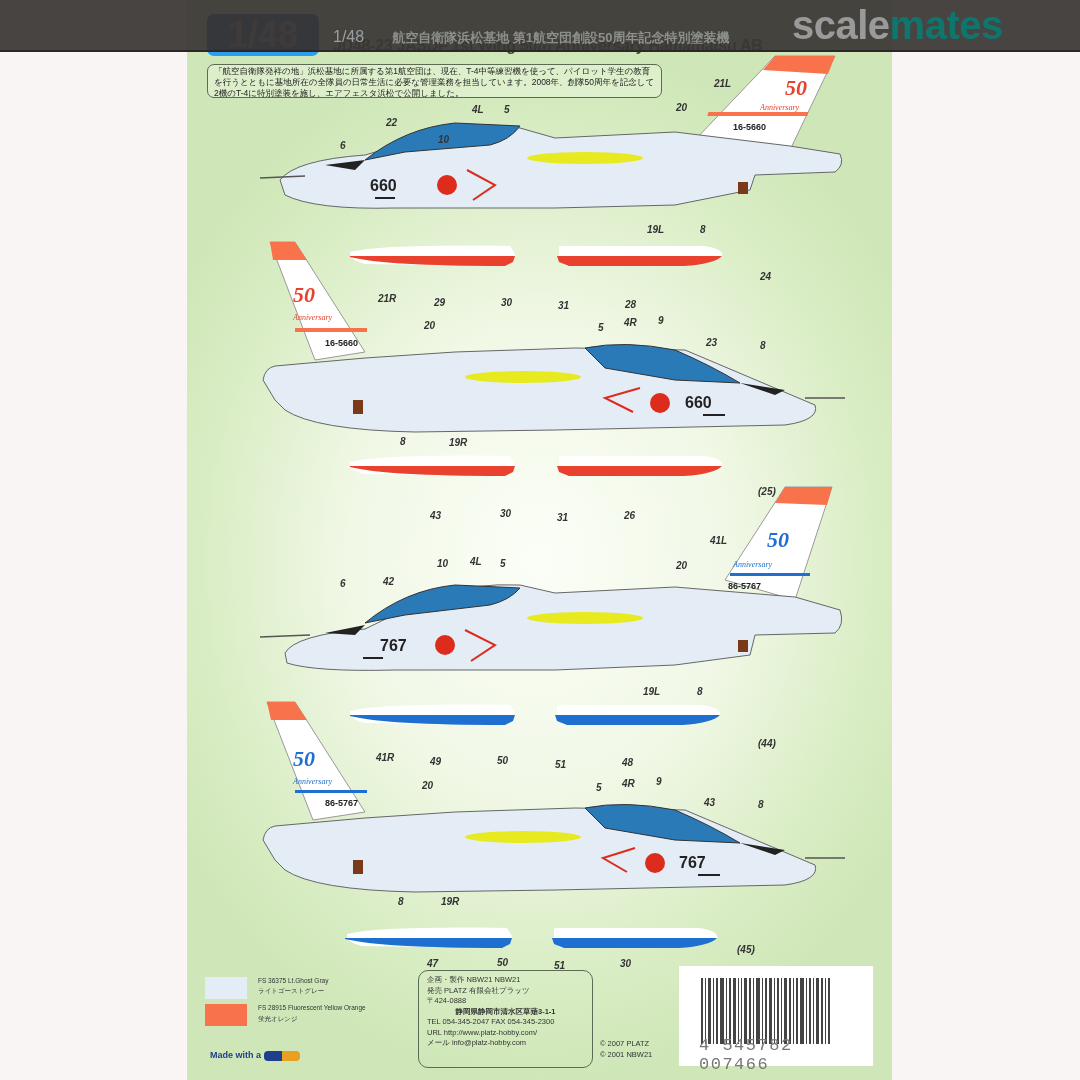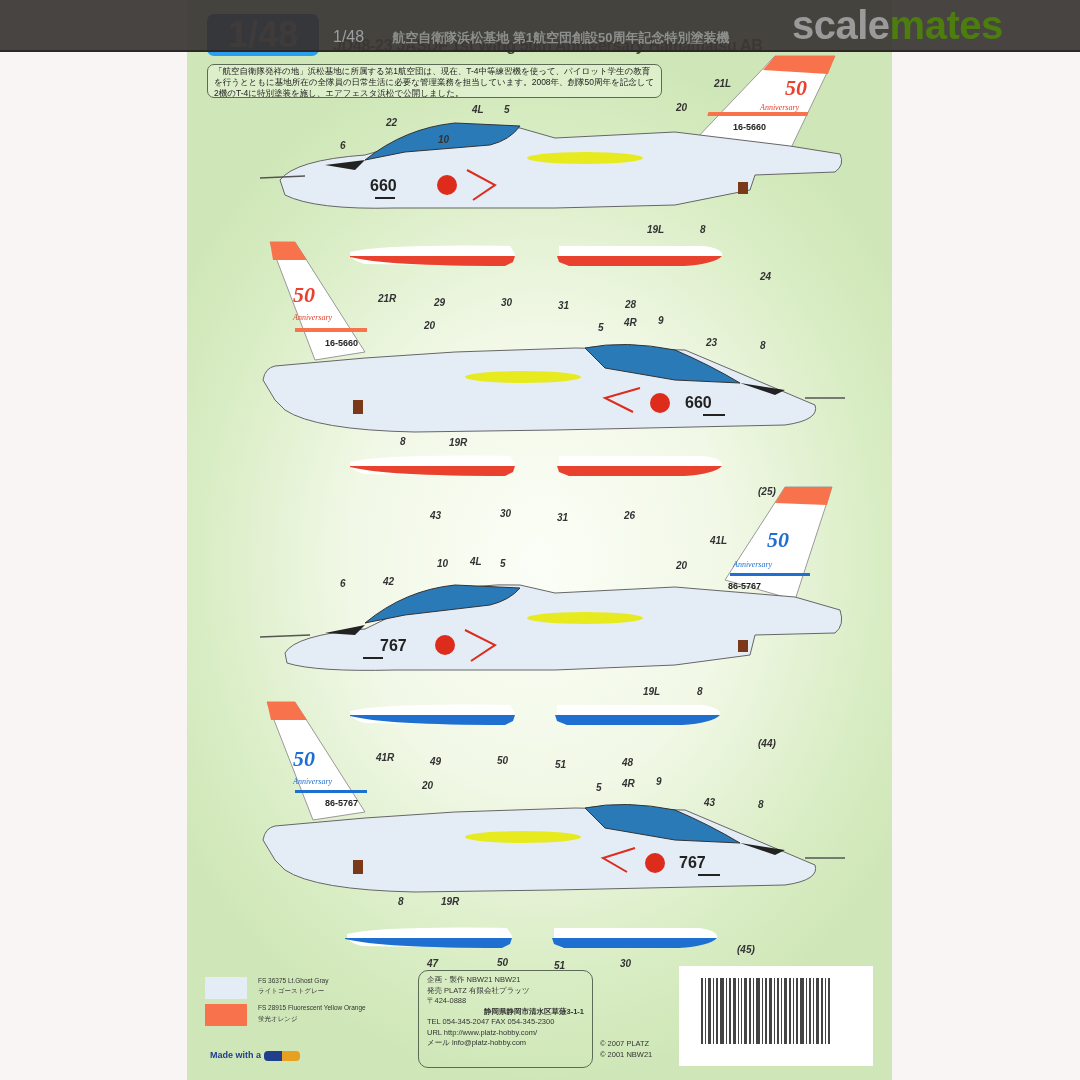--- a/index.html
+++ b/index.html
@@ -3,21 +3,21 @@
 <meta charset="utf-8">
 <style>
   html,body{margin:0;padding:0;}
   body{width:1080px;height:1080px;position:relative;overflow:hidden;background:#f8f5f4;font-family:"Liberation Sans",sans-serif;}
   .sheet{position:absolute;left:187px;top:0;width:705px;height:1080px;
     background:radial-gradient(ellipse 60% 48% at 50% 52%, #fbfef7 0%, #f1f8e6 45%, #d9edc4 80%, #cfe7b8 100%);}
   .topbar{position:absolute;left:0;top:0;width:1080px;height:50px;background:rgba(58,54,52,0.93);z-index:20;}
   .topbar-line{position:absolute;left:0;top:50px;width:1080px;height:2px;background:#2b2827;z-index:20;}
   .sm-logo{position:absolute;left:792px;top:3px;font-weight:bold;font-size:40px;letter-spacing:-0.5px;z-index:21;}
   .sm-logo .a{color:#9a9a9a;}
-  .sm-logo .b{color:#4d7c0f;}
+  .sm-logo .b{color:#0f766e;}
   .scale-badge{position:absolute;left:207px;top:14px;width:112px;height:42px;background:#0a4f8a;border-radius:7px;
     color:#7e8390;font-weight:bold;font-size:36px;line-height:42px;text-align:center;z-index:10;border-bottom:4px solid #2a9ff0;box-sizing:border-box;}
   .hdr1{position:absolute;left:333px;top:16px;color:#9a9ea2;font-size:16px;z-index:22;white-space:nowrap;margin-top:12px;}
   .hdr1 .jp{margin-left:28px;font-weight:bold;color:#8c8f8c;font-size:13px;}
   .hdr2{position:absolute;left:333px;top:37px;color:#3f4a3a;font-size:16px;font-weight:bold;z-index:10;white-space:nowrap;letter-spacing:-0.3px;}
   .intro{position:absolute;left:207px;top:64px;width:455px;height:34px;border:1.5px solid #5b6b55;border-radius:7px;
     font-size:8.5px;line-height:11px;padding:1px 6px;box-sizing:border-box;color:#222;background:rgba(230,243,215,0.6);overflow:hidden;}
   .lbl{position:absolute;font-size:10px;font-style:italic;font-weight:bold;color:#333;white-space:nowrap;}
   svg{position:absolute;overflow:visible;}
   .legend-sw{position:absolute;width:42px;height:22px;}
@@ -231,21 +231,21 @@
 <div class="legend-txt" style="left:258px;top:987px;">ライトゴーストグレー</div>
 <div class="legend-sw" style="left:205px;top:1004px;background:#f8734b;"></div>
 <div class="legend-txt" style="left:258px;top:1004px;">FS 28915 Fluorescent Yellow Orange</div>
 <div class="legend-txt" style="left:258px;top:1015px;">蛍光オレンジ</div>
 <div class="made"><span>Made with a</span> <span style="display:inline-block;width:36px;height:10px;background:linear-gradient(90deg,#1f3e8c 50%,#e8a020 50%);border-radius:4px;vertical-align:middle;"></span></div>
 
 <div class="credit">
   <div>企画・製作 NBW21 NBW21</div>
   <div>発売  PLATZ  有限会社プラッツ</div>
   <div>〒424-0888</div>
-  <div style="font-weight:bold;text-align:right;">静岡県静岡市清水区草薙3-1-1</div>
+  <div style="font-weight:bold;text-align:center;">静岡県静岡市清水区草薙3-1-1</div>
   <div>TEL 054-345-2047  FAX 054-345-2300</div>
   <div>URL http://www.platz-hobby.com/</div>
   <div>メール info@platz-hobby.com</div>
 </div>
 <div class="copy">
   <div>© 2007 PLATZ</div>
   <div>© 2001 NBW21</div>
 </div>
 
 <div class="barcode">
@@ -277,13 +277,14 @@
       <span style="width:2px"></span>
       <span style="width:4px"></span>
       <span style="width:1px"></span>
       <span style="width:2px"></span>
       <span style="width:1px"></span>
       <span style="width:3px"></span>
       <span style="width:2px"></span>
       <span style="width:1px"></span>
       <span style="width:2px"></span>
   </div>
+  <div class="bar-num">4 545782 007466</div>
 </div>
 
 </body></html>

